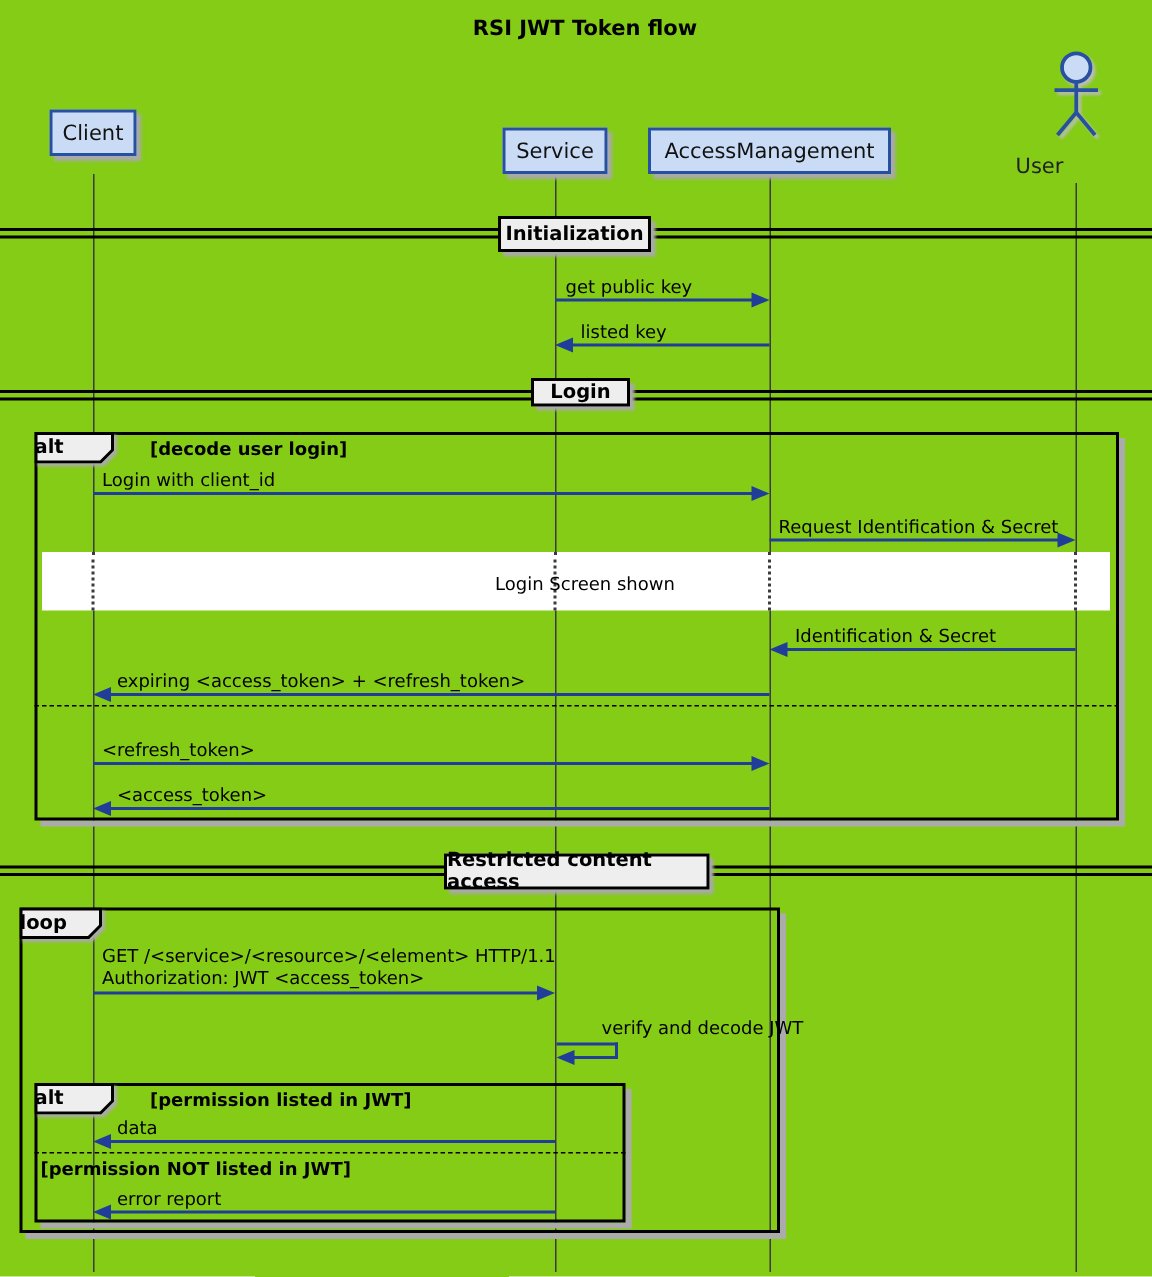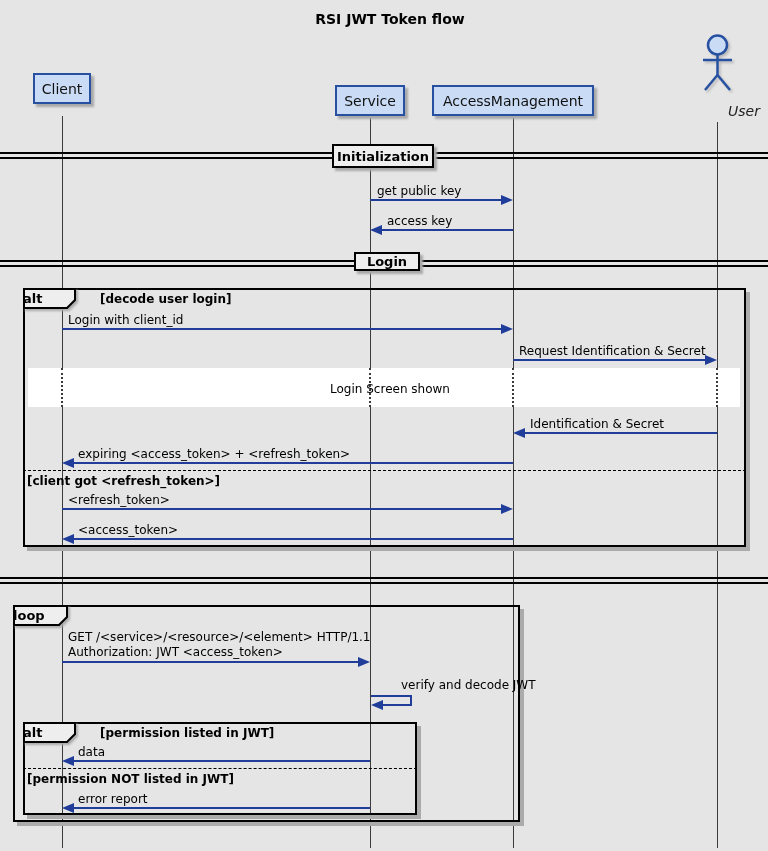--- a/index.html
+++ b/index.html
@@ -1,16 +1,16 @@
 <!DOCTYPE html>
 <html><head>
 <meta charset="utf-8">
 <style>
   html,body{margin:0;padding:0;background:#fff;}
-  #canvas{position:relative;width:768px;height:851px;background:#e5e5e5;
+  #canvas{position:relative;width:768px;height:851px;background:#84cc16;
           font-family:"DejaVu Sans","Liberation Sans",sans-serif;overflow:hidden;}
   .title{position:absolute;font-size:14px;font-weight:bold;transform:translateX(-50%);white-space:nowrap;color:#000;}
   .lifeline{position:absolute;width:1px;background:#3b3b3b;}
   .mask{position:absolute;background:#ffffff;}
   .dotseg{position:absolute;width:0;border-left:2px dotted #3b3b3b;top:368px;height:39px;}
   .dline{position:absolute;left:0;width:768px;height:2px;background:#000;}
   .divider-box{position:absolute;background:#EEEEEE;border:2px solid #000;box-shadow:3px 3px 2px #A9A9A9;
                display:flex;align-items:center;justify-content:center;font-weight:bold;font-size:13px;
                box-sizing:border-box;color:#000;}
   .frame{position:absolute;border:2px solid #000;box-sizing:border-box;background:transparent;}
@@ -53,36 +53,38 @@
   </div>
 
   <div class="dline" style="top:260px;"></div>
   <div class="dline" style="top:265px;"></div>
   <div class="divider-box" style="left:354px;top:252px;width:66px;height:19px;">
     <span>Login</span>
   </div>
 
   <div class="dline" style="top:577px;"></div>
   <div class="dline" style="top:582px;"></div>
+  <div class="divider-box" style="left:296px;top:569px;width:177px;height:24px;">
+    <span>Restricted content access</span>
+  </div>
 
   <div class="fshadow" style="left:746px;top:292px;width:4px;height:258px;"></div>
   <div class="fshadow" style="left:27px;top:547px;width:723px;height:4px;"></div>
   <div class="fshadow" style="left:520px;top:609px;width:4px;height:216px;"></div>
   <div class="fshadow" style="left:17px;top:822px;width:507px;height:4px;"></div>
   <div class="fshadow" style="left:417px;top:726px;width:4px;height:92px;"></div>
   <div class="fshadow" style="left:27px;top:815px;width:394px;height:4px;"></div>
 
   <div class="frame" style="left:23px;top:288px;width:723px;height:259px;"></div>
   <svg class="tab" style="left:23px;top:288px;" width="53" height="21" viewBox="0 0 53 21">
     <polygon points="1,1 52,1 52,12 44,20 1,20" fill="#EEEEEE" stroke="#000000" stroke-width="2"></polygon>
   </svg>
   <span class="tabtxt" style="left:23px;top:291px;width:45px;">alt</span>
   <span class="guard" style="left:100px;top:292px;">[decode user login]</span>
   <div class="elseline" style="left:23px;top:470px;width:723px;"></div>
-  <span class="guard" style="left:27px;top:474px;">[client got &lt;refresh_token&gt;]</span>
 
   <div class="frame" style="left:13px;top:605px;width:507px;height:217px;"></div>
   <svg class="tab" style="left:13px;top:605px;" width="55" height="21" viewBox="0 0 55 21">
     <polygon points="1,1 54,1 54,12 46,20 1,20" fill="#EEEEEE" stroke="#000000" stroke-width="2"></polygon>
   </svg>
   <span class="tabtxt" style="left:13px;top:608px;width:47px;">loop</span>
 
   <div class="frame" style="left:23px;top:722px;width:394px;height:93px;"></div>
   <svg class="tab" style="left:23px;top:722px;" width="53" height="21" viewBox="0 0 53 21">
     <polygon points="1,1 52,1 52,12 44,20 1,20" fill="#EEEEEE" stroke="#000000" stroke-width="2"></polygon>
@@ -101,27 +103,27 @@
   <div class="pbox" style="left:432px;top:85px;width:162px;height:31px;">
     <span>AccessManagement</span>
   </div>
   <svg class="tab" style="left:699px;top:32px;filter:drop-shadow(2px 2px 1px #bbb);" width="37" height="64" viewBox="0 0 37 64">
     <circle cx="18.5" cy="13" r="9.5" fill="#CADCF5" stroke="#2850A0" stroke-width="2.5"></circle>
     <line x1="18.5" y1="22.5" x2="18.5" y2="43" stroke="#2850A0" stroke-width="2.5"></line>
     <line x1="4" y1="28" x2="33" y2="28" stroke="#2850A0" stroke-width="2.5"></line>
     <line x1="18.5" y1="43" x2="6" y2="58" stroke="#2850A0" stroke-width="2.5"></line>
     <line x1="18.5" y1="43" x2="31" y2="58" stroke="#2850A0" stroke-width="2.5"></line>
   </svg>
-  <div class="plabel" style="left:744px;top:103px;font-style:italic;">User</div>
+  <div class="plabel" style="left:693px;top:103px;">User</div>
 
   <span class="txt" style="left:377px;top:184px;">get public key</span>
   <div class="mline" style="left:370px;top:199px;width:133px;"></div>
   <div class="ah-r" style="left:501px;top:195px;"></div>
 
-  <span class="txt" style="left:387px;top:214px;">access key</span>
+  <span class="txt" style="left:387px;top:214px;">listed key</span>
   <div class="mline" style="left:380px;top:229px;width:133px;"></div>
   <div class="ah-l" style="left:370px;top:225px;"></div>
 
   <span class="txt" style="left:68px;top:313px;">Login with client_id</span>
   <div class="mline" style="left:62px;top:328px;width:441px;"></div>
   <div class="ah-r" style="left:501px;top:324px;"></div>
 
   <span class="txt" style="left:519px;top:344px;">Request Identification &amp; Secret</span>
   <div class="mline" style="left:513px;top:359px;width:194px;"></div>
   <div class="ah-r" style="left:705px;top:355px;"></div>

